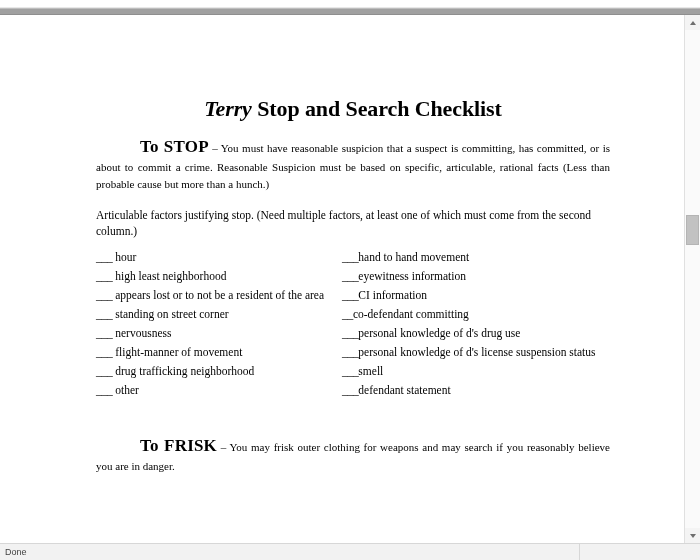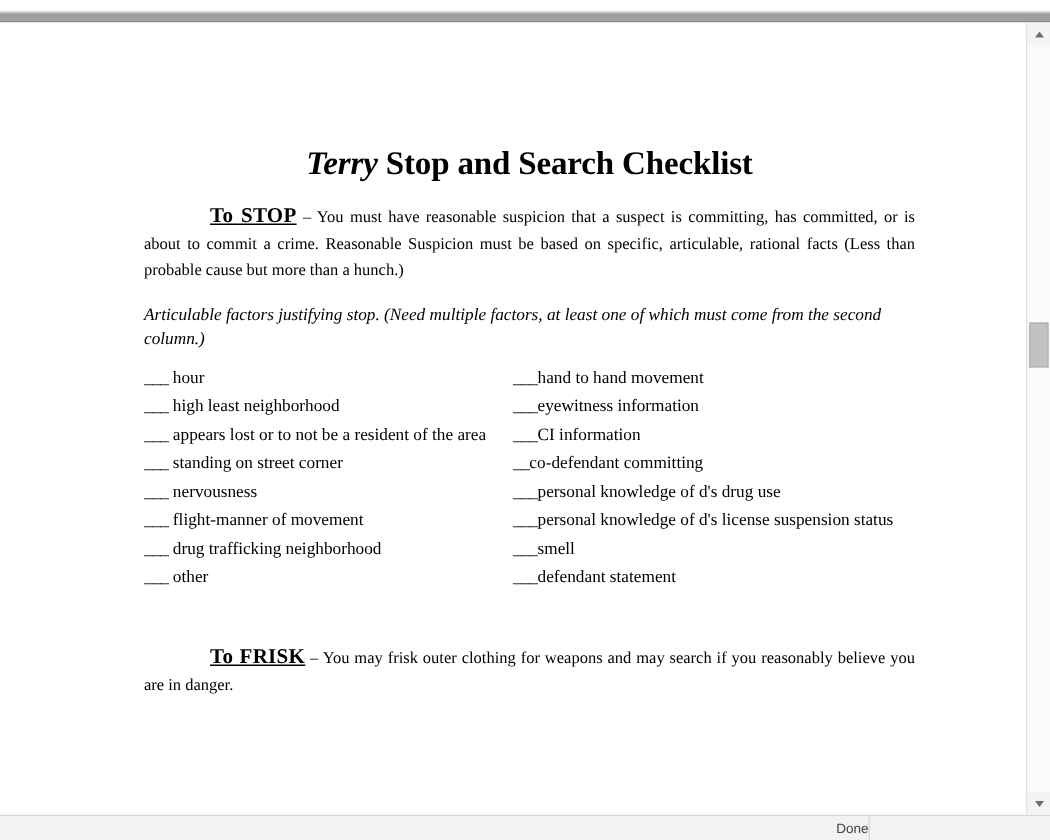--- a/index.html
+++ b/index.html
@@ -98,21 +98,20 @@
   #status-bar {
     height: 16px;
     flex: 0 0 16px;
     background: #f2f2f2;
     border-top: 1px solid #d7d7d7;
     display: flex;
     align-items: center;
     font-family: "Liberation Sans", sans-serif;
     font-size: 9px;
     color: #444444;
-    text-align: right;
   }
   #status-text {
     padding-left: 5px;
     flex: 1 1 auto;
   }
   #status-resizer {
     width: 120px;
     height: 100%;
     border-left: 1px solid #d7d7d7;
   }
@@ -144,33 +143,31 @@
     font-style: italic;
   }
 
   .section-para {
     font-size: 11.5px;
     line-height: 1.42;
     text-align: justify;
     margin: 0 0 14px 0;
   }
   .section-heading {
-    font-size: 14px;
+    font-size: 17px;
     font-weight: bold;
     letter-spacing: 0.2px;
-    text-decoration: underline;
   }
   .heading-indent { display: inline-block; width: 44px; }
   .dash-lead { font-size: 11px; }
 
   .intro-line {
     font-size: 11.5px;
     margin: 0 0 12px 0;
     line-height: 1.4;
-    font-style: italic;
   }
 
   
   .checklist {
     display: grid;
     grid-template-columns: 246px 1fr;
     font-size: 11.5px;
   }
   .checklist.spaced {
     row-gap: 7px;

